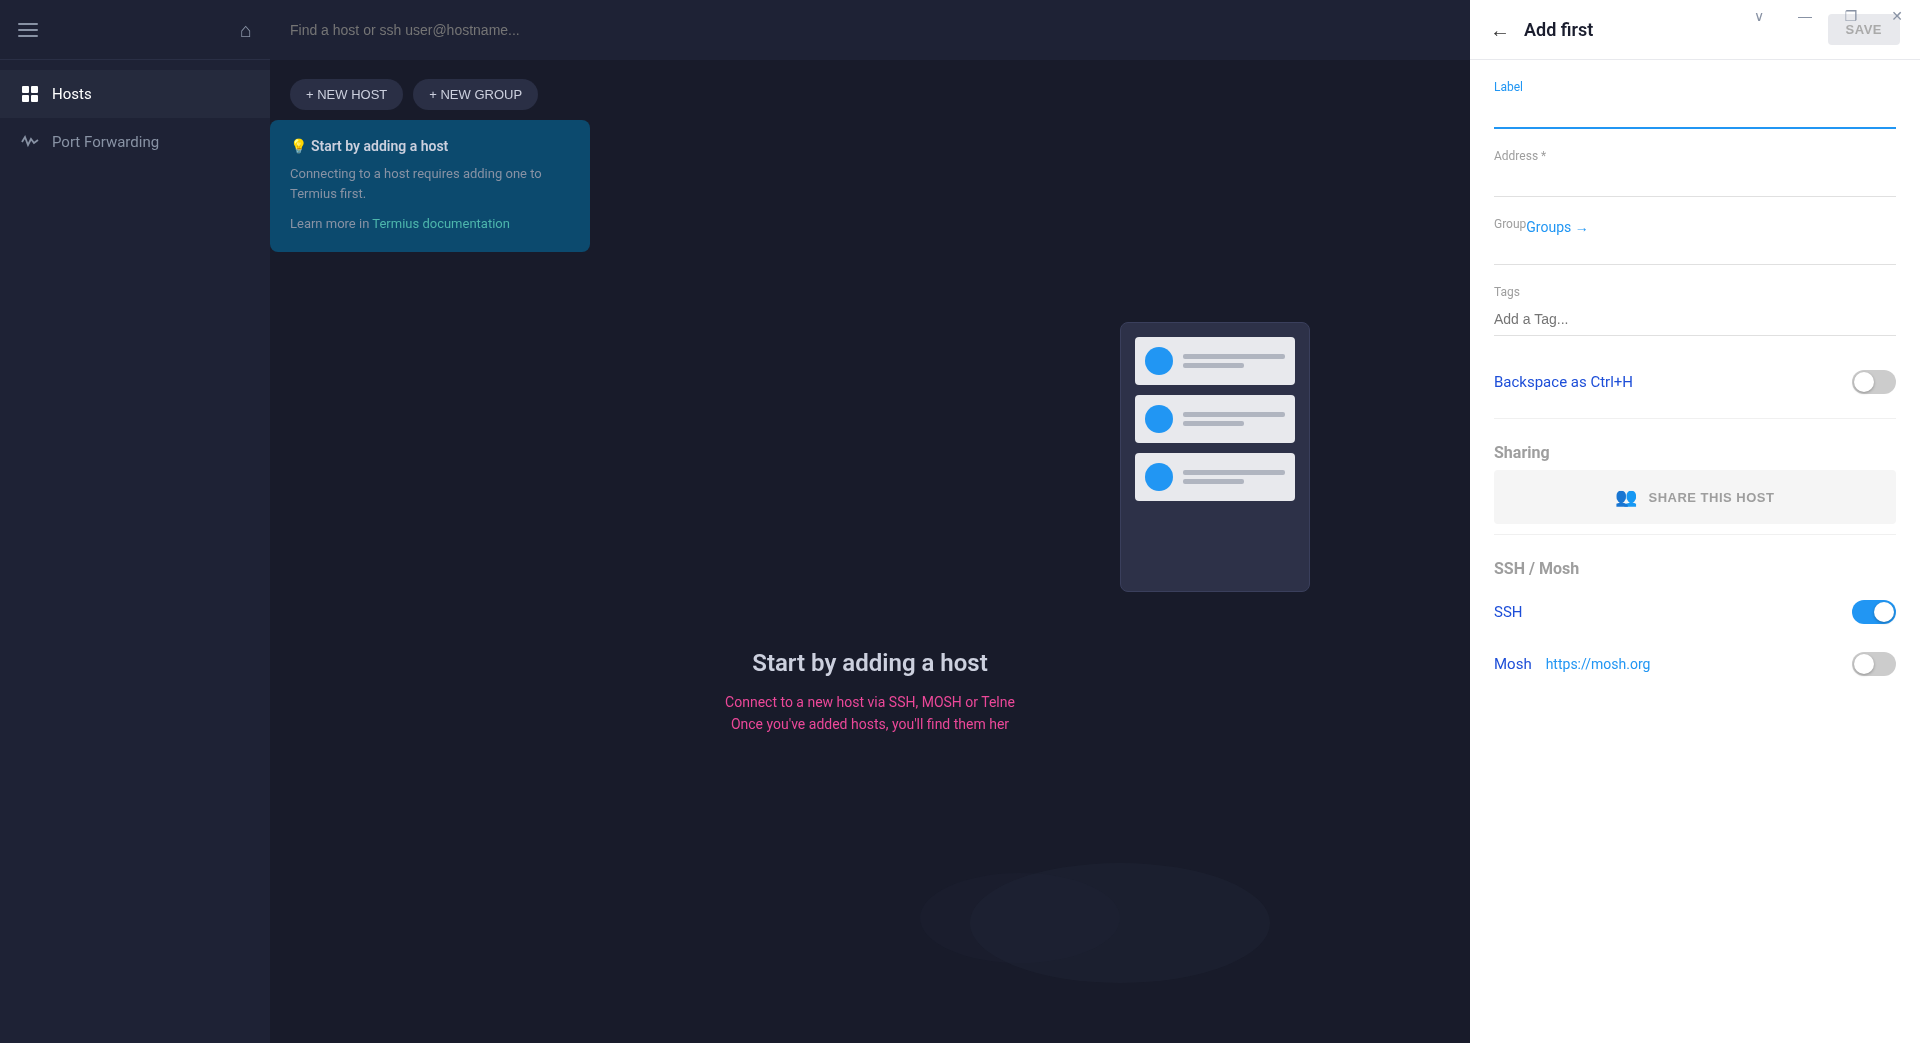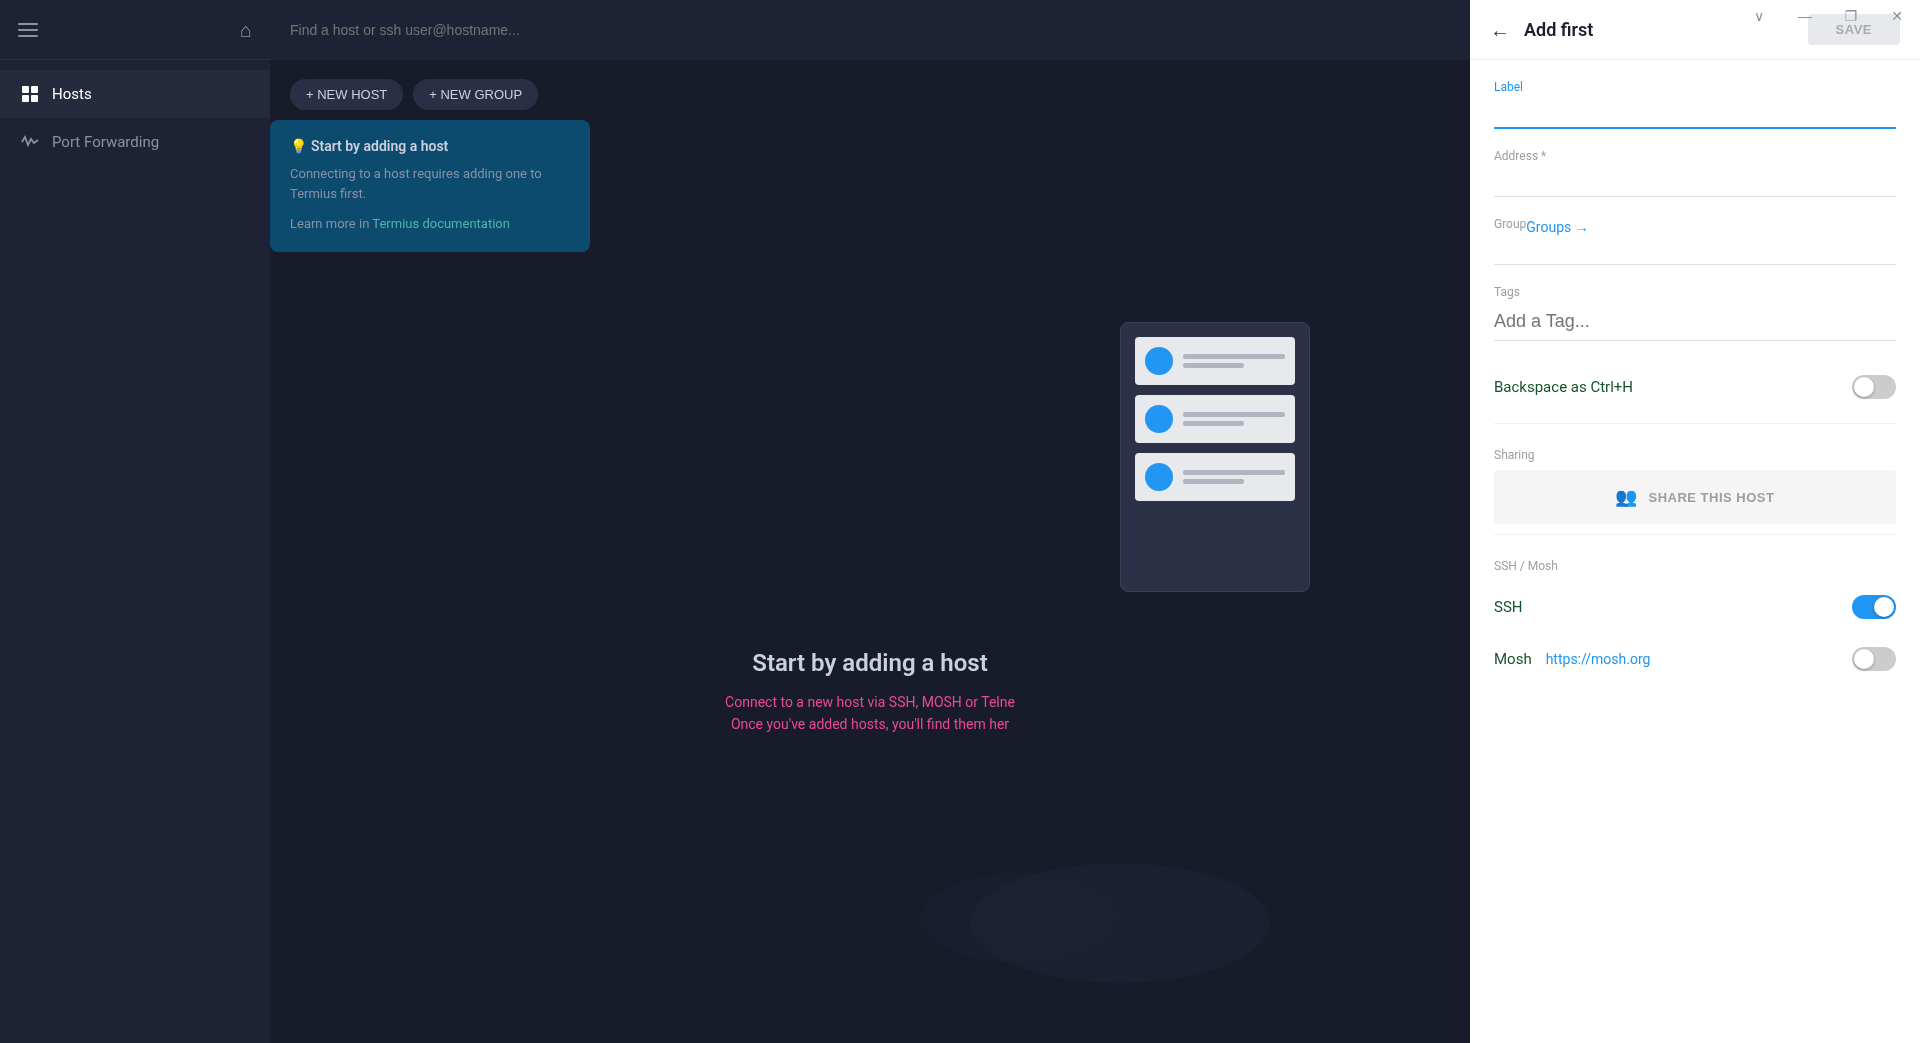--- a/index.html
+++ b/index.html
@@ -273,21 +273,21 @@
       font-size: 18px;
       font-weight: 600;
       color: #1a1d2e;
       flex: 1;
     }
     .save-btn {
       background: #e8e9ed;
       color: #aaa;
       border: none;
       border-radius: 4px;
-      padding: 8px 28px;
+      padding: 8px 18px;
       font-size: 13px;
       font-weight: 600;
       cursor: pointer;
       letter-spacing: 0.5px;
     }
 
     
     .panel-body {
       flex: 1;
       overflow-y: auto;
@@ -331,36 +331,36 @@
       text-decoration: none;
       float: right;
       margin-top: 2px;
     }
 
     .tags-input {
       width: 100%;
       border: none;
       border-bottom: 1px solid #e0e0e0;
       outline: none;
-      font-size: 18px;
+      font-size: 14px;
       color: #8b5cf6;
       padding: 8px 0;
       background: transparent;
     }
 
     
     .toggle-row {
       display: flex;
       align-items: center;
       justify-content: space-between;
       padding: 14px 0;
     }
     .toggle-label {
       font-size: 15px;
-      color: #14532d;
+      color: #1d4ed8;
       text-align: right;
     }
     .toggle {
       width: 44px;
       height: 24px;
       background: #ccc;
       border-radius: 12px;
       position: relative;
       cursor: pointer;
     }
@@ -385,25 +385,25 @@
 
     
     .divider {
       height: 1px;
       background: #f0f0f0;
       margin: 10px 0;
     }
 
     
     .section-header {
-      font-size: 12px;
+      font-size: 16px;
       color: #9e9e9e;
       padding: 14px 0 8px;
       text-transform: none;
-      font-weight: 400;
+      font-weight: 700;
     }
 
     
     .share-btn {
       width: 100%;
       background: #f5f5f5;
       border: none;
       border-radius: 4px;
       padding: 16px;
       display: flex;

